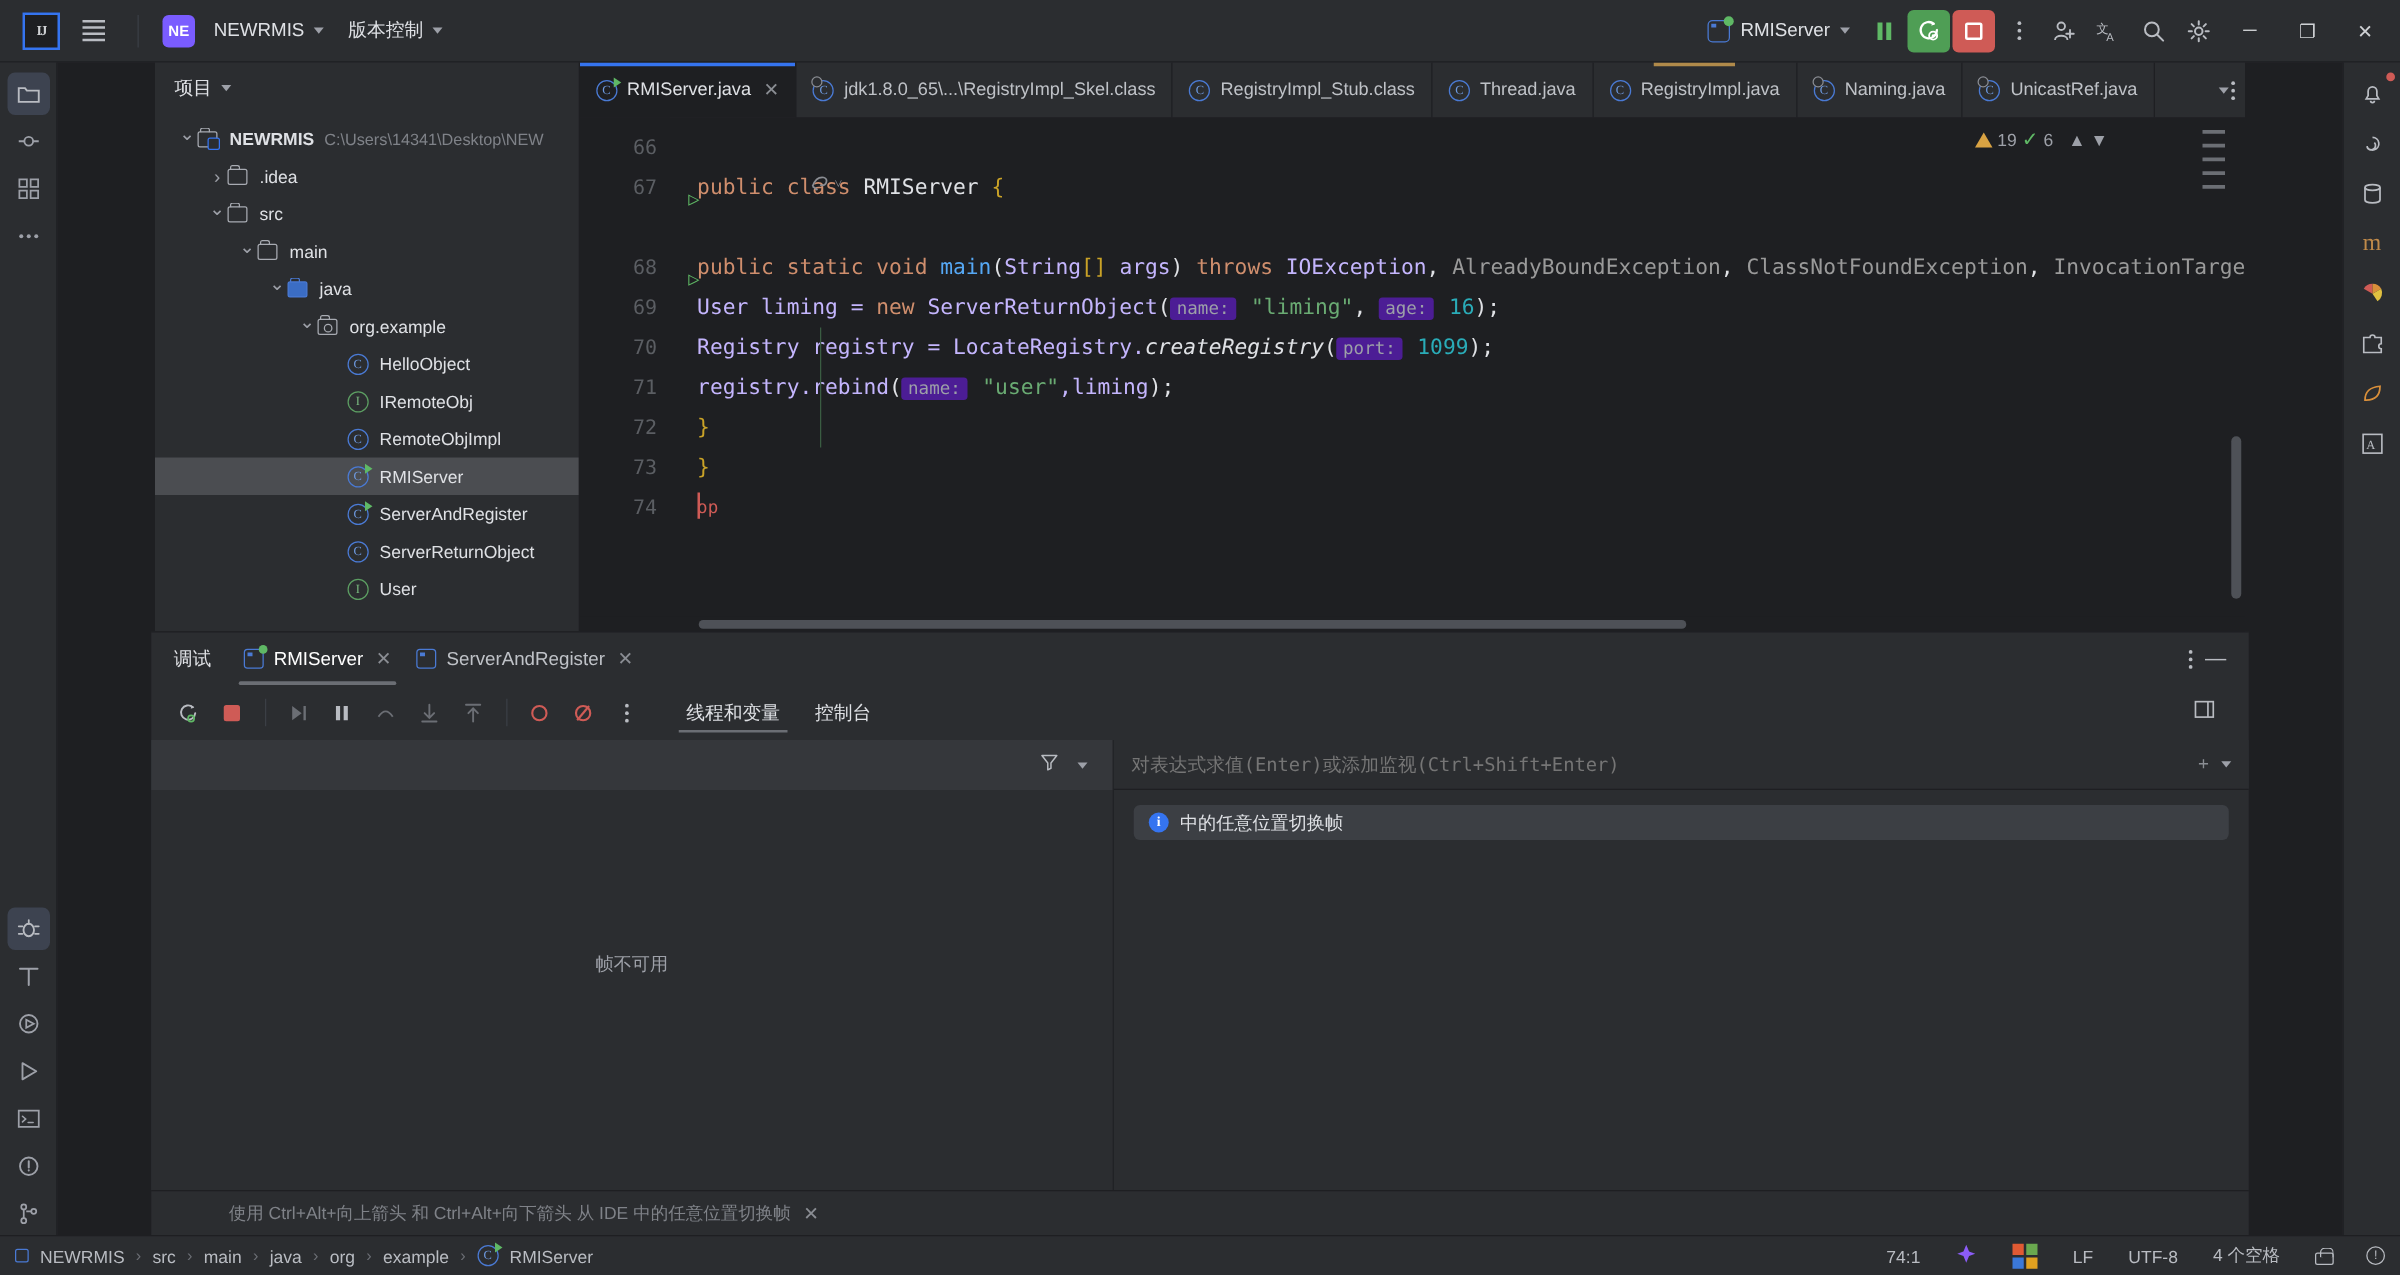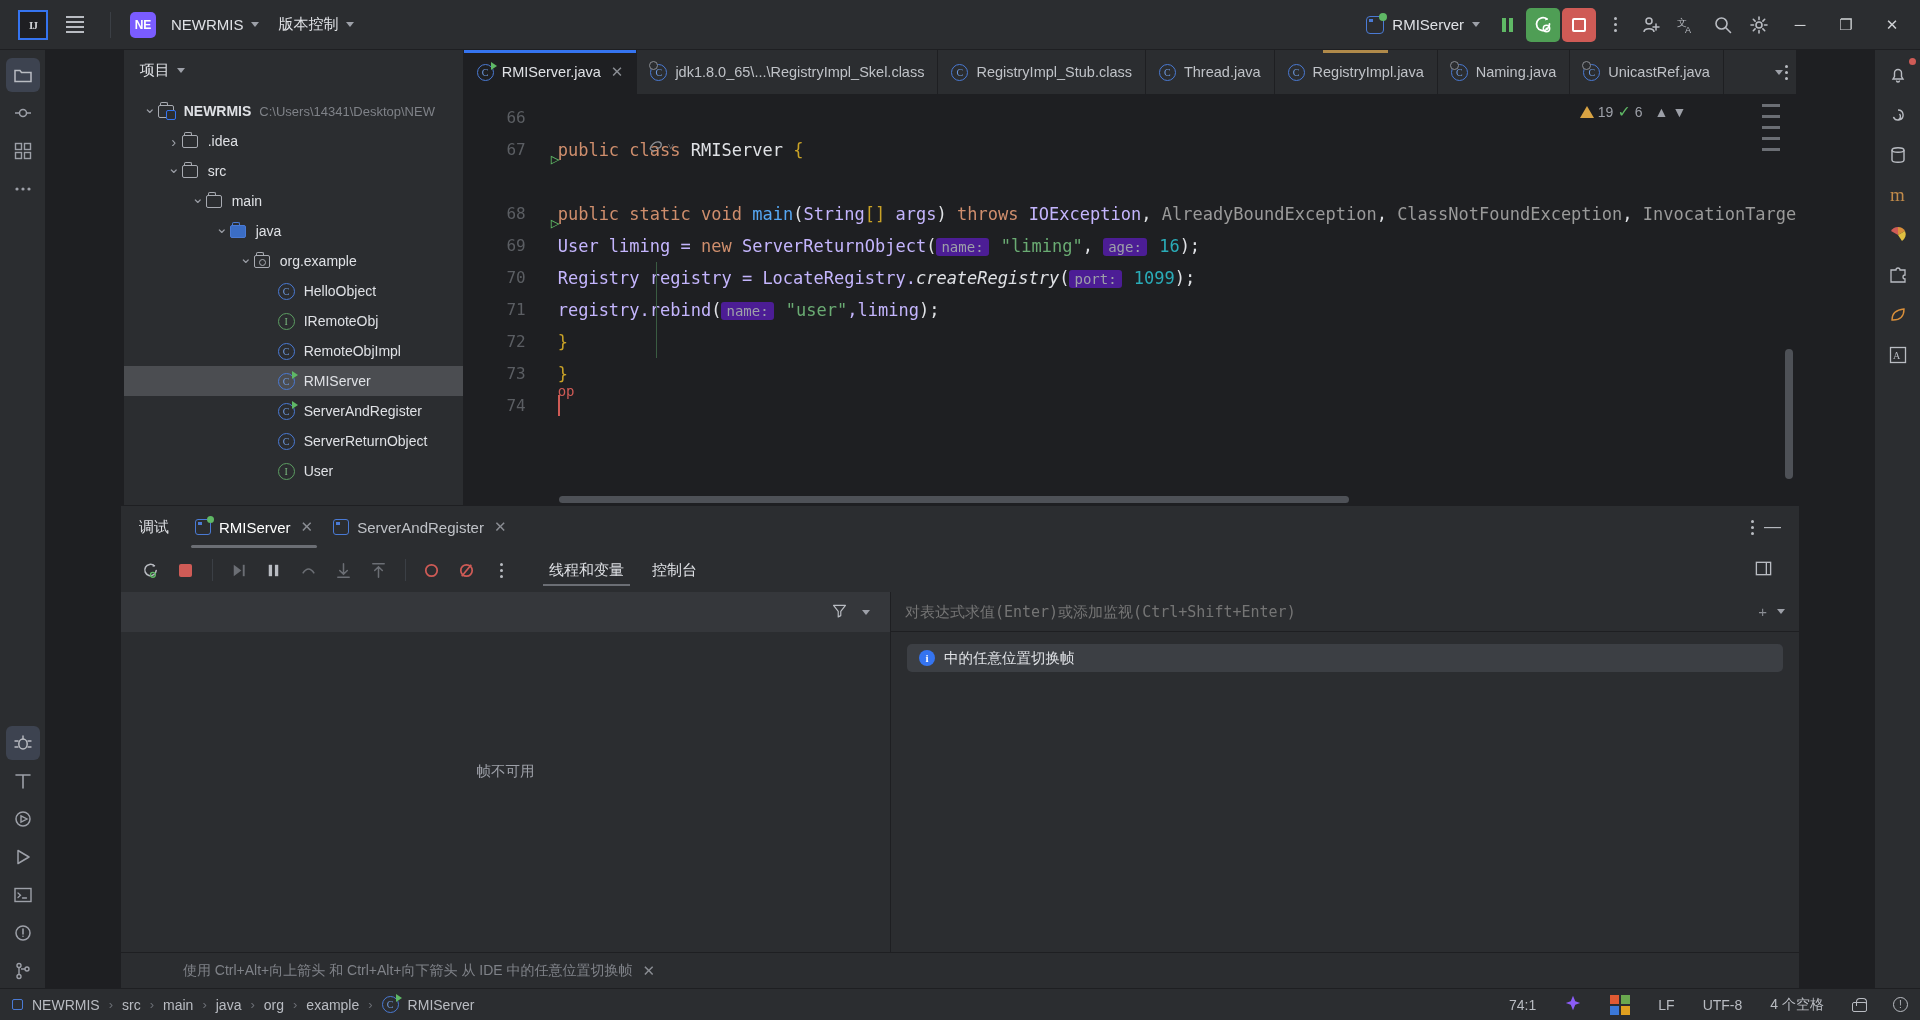--- a/index.html
+++ b/index.html
@@ -582,21 +582,21 @@
                 <div class="gline">74</div>
               </div>
             <div class="code" id="code">
               <div class="beanicon">
                 <svg width="17" height="15" viewBox="0 0 17 15">
                   <path d="M2 10 Q5 2 11 3 Q14 4 13 7 Q12 10 8 9" fill="none" stroke="#8a8d93" stroke-width="1.4"></path>
                   <path d="M2 10 L6 13" stroke="#8a8d93" stroke-width="1.4"></path>
                 </svg>
                 <span style="font-size:11px">˅</span>
               </div>
-              <div class="errtext" id="overflow" style="position:absolute; left:22px; top:289px;">op</div>
+              <div class="errtext" id="overflow" style="position:absolute; left:22px; top:304px;">op</div>
             <div class="cline"></div>
                 <div class="cline"><span class="kw">public </span><span class="kw">class </span><span class="cls-n">RMIServer </span><span class="brace-y">{</span></div>
                 <div class="cline"></div>
                 <div class="cline"><span class="kw">    public </span><span class="kw">static </span><span class="kw">void </span><span class="meth">main</span><span class="brace">(</span><span class="type">String</span><span class="brace-y">[]</span><span class="type"> args</span><span class="brace">) </span><span class="kw">throws </span><span class="type">IOException</span><span class="brace">, </span><span class="exc">AlreadyBoundException</span><span class="brace">, </span><span class="exc">ClassNotFoundException</span><span class="brace">, </span><span class="exc">InvocationTarge</span></div>
                 <div class="cline"><span class="type">        User liming = </span><span class="kw">new </span><span class="type">ServerReturnObject</span><span class="brace">(</span><span class="hint">name:</span><span class="str"> "liming"</span><span class="brace">, </span><span class="hint">age:</span><span class="num"> 16</span><span class="brace">);</span></div>
                 <div class="cline"><span class="type">        Registry registry = LocateRegistry.</span><span class="methi">createRegistry</span><span class="brace">(</span><span class="hint">port:</span><span class="num"> 1099</span><span class="brace">);</span></div>
                 <div class="cline"><span class="type">        registry.rebind</span><span class="brace">(</span><span class="hint">name:</span><span class="str"> "user"</span><span class="type">,liming</span><span class="brace">);</span></div>
                 <div class="cline"><span class="brace-y">    }</span></div>
                 <div class="cline"><span class="brace-y">}</span></div>
                 <div class="cline"><span class="caret"></span></div>

